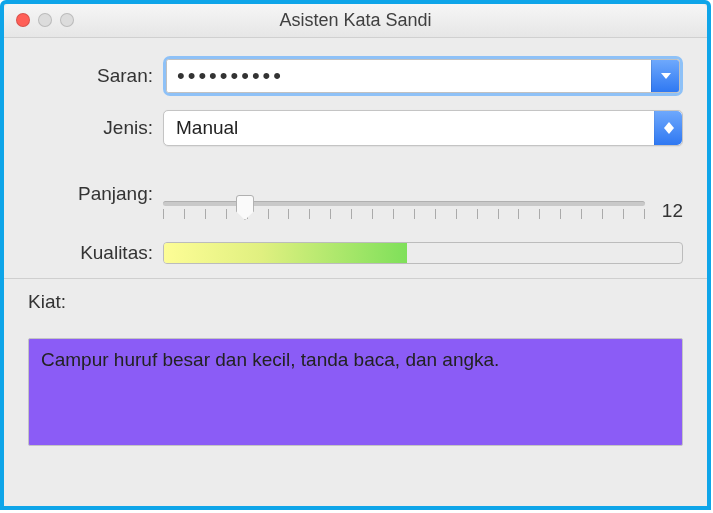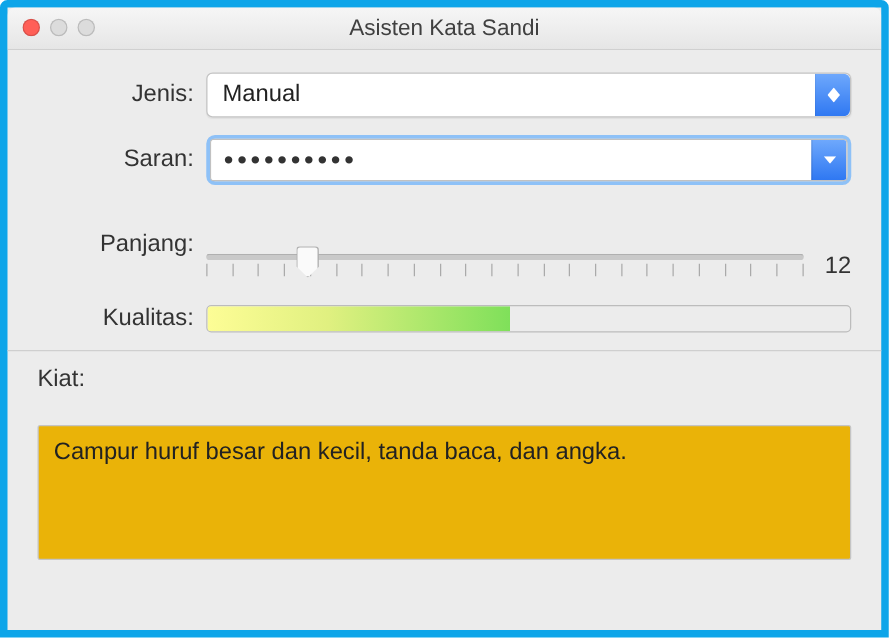--- a/index.html
+++ b/index.html
@@ -7,21 +7,21 @@
     font-family: -apple-system, "Helvetica Neue", Helvetica, Arial, sans-serif;
     font-size: 18px;
     background: #fff;
     width: 713px;
     height: 513px;
     overflow: hidden;
   }
   .window {
     width: 711px;
     height: 510px;
-    border: 6px solid #0ea5e9;
+    border: 4px solid #0ea5e9;
     border-radius: 6px 6px 0 0;
     background: #ececec;
     position: relative;
   }
   .titlebar {
     height: 34px;
     display: flex;
     align-items: center;
     border-bottom: 1px solid #d0d0d0;
     position: relative;
@@ -201,21 +201,21 @@
     margin: 14px -24px 12px -24px;
   }
   .tips-label {
     font-size: 19px;
     color: #333;
     margin-bottom: 25px;
   }
   .tips-box {
     width: 100%;
     height: 108px;
-    background: #eab308;
+    background: #8b5cf6;
     border: 1px solid #c4c4c4;
     border-radius: 2px;
     padding: 10px 12px;
     font-size: 19px;
     color: #222;
     overflow: auto;
   }
 </style>
 </head>
 <body>
@@ -224,55 +224,55 @@
   <div class="titlebar">
     <div class="traffic">
       <div class="dot red"></div>
       <div class="dot gray1"></div>
       <div class="dot gray2"></div>
     </div>
     <div class="title">Asisten Kata Sandi</div>
   </div>
 
   <div class="content">
+
+    <div class="row">
+      <div class="lbl">Saran:</div>
+      <div class="field">
+        <div class="combo-wrap">
+          <div class="combo">
+            <input type="text" readonly="" value="••••••••••" style="">
+            <div class="caretbar"></div>
+            <div class="cap">
+              <svg width="10" height="6" viewBox="0 0 10 6">
+                  <polygon points="0,0 10,0 5,6" fill="#fff"></polygon>
+                </svg>
+            </div>
+          </div>
+        </div>
+      </div>
+    </div>
 
     <div class="row">
       <div class="lbl">Jenis:</div>
       <div class="field">
         <div class="select-box">
           <span>Manual</span>
           <div class="stepper-cap">
             <svg width="10" height="6" viewBox="0 0 10 6">
                 <polygon points="5,0 10,6 0,6" fill="#fff"></polygon>
               </svg>
             <svg width="10" height="6" viewBox="0 0 10 6">
                 <polygon points="0,0 10,0 5,6" fill="#fff"></polygon>
               </svg>
           </div>
         </div>
       </div>
     </div>
 
-    <div class="row">
-      <div class="lbl">Saran:</div>
-      <div class="field">
-        <div class="combo-wrap">
-          <div class="combo">
-            <input type="text" readonly="" value="••••••••••" style="">
-            <div class="caretbar"></div>
-            <div class="cap">
-              <svg width="10" height="6" viewBox="0 0 10 6">
-                  <polygon points="0,0 10,0 5,6" fill="#fff"></polygon>
-                </svg>
-            </div>
-          </div>
-        </div>
-      </div>
-    </div>
-
     <div class="row slider-row">
       <div class="lbl">Panjang:</div>
       <div class="slider-wrap">
         <div class="slider">
           <div class="track"></div>
           <div class="ticks">
             <span></span>
               <span></span>
               <span></span>
               <span></span>

